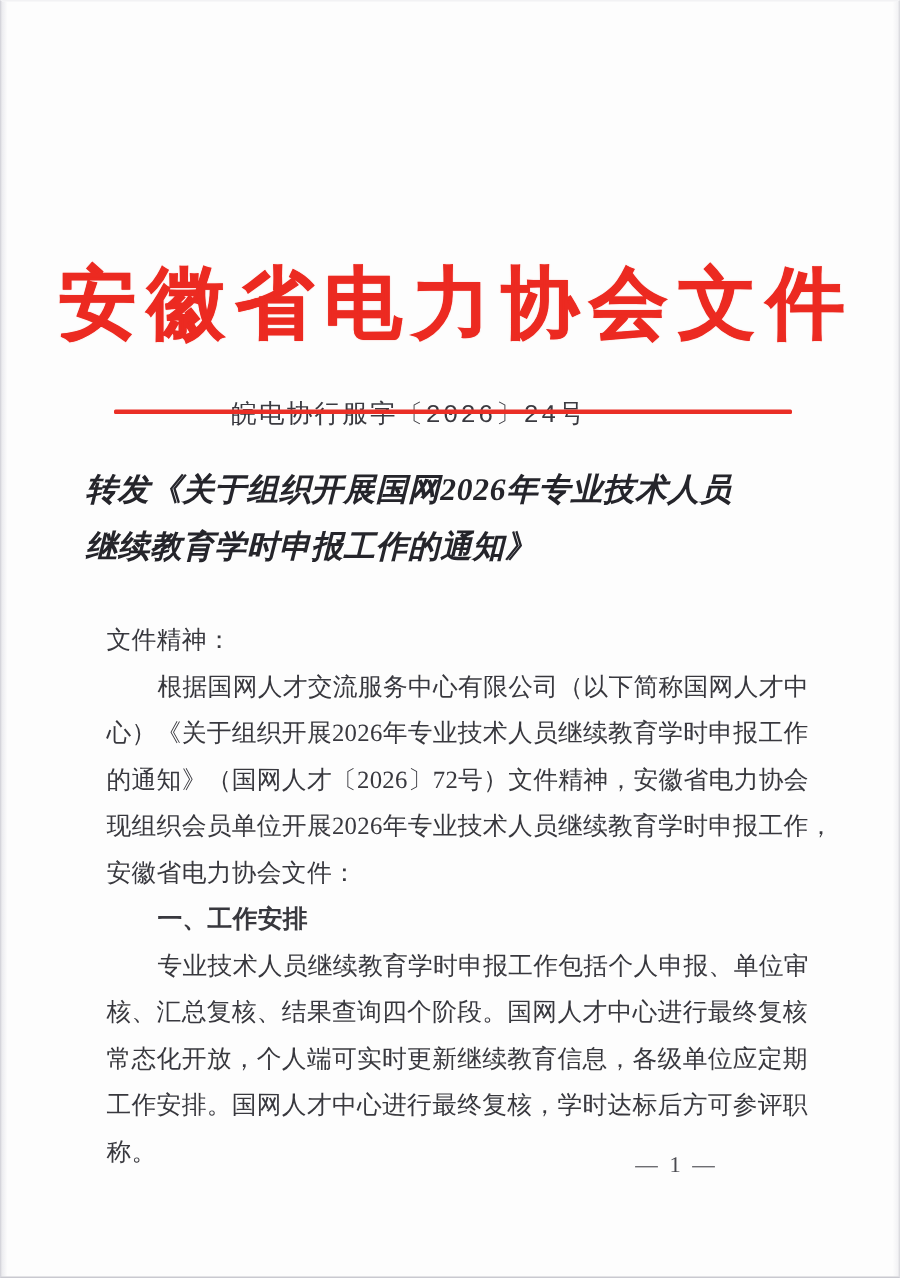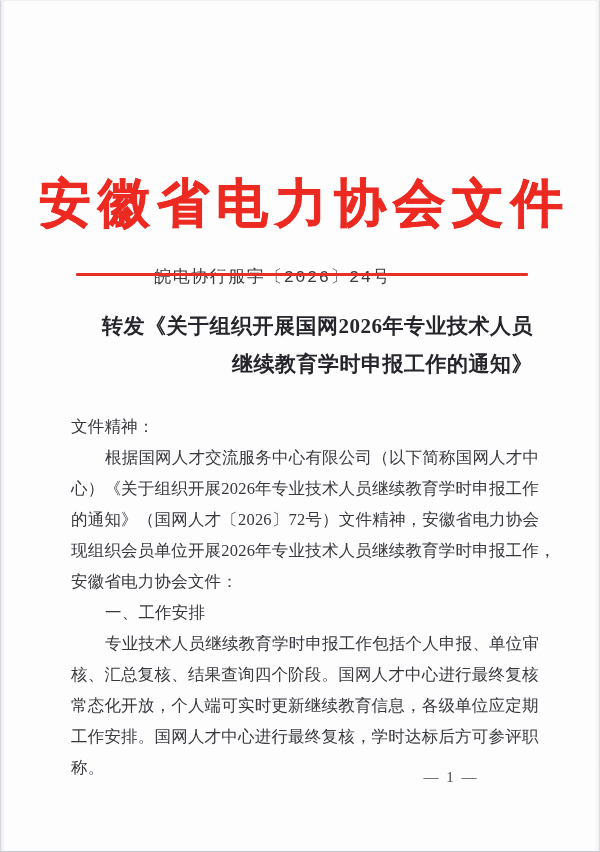--- a/index.html
+++ b/index.html
@@ -78,29 +78,30 @@
     width: 452px;
     height: 3px;
     background: #ea2f26;
     border-radius: 1px;
   }
 
   
   .headline {
     position: absolute;
     top: 306px;
-    left: 68px;
+    left: 56px;
     width: 464px;
-    text-align: right;
+    text-align: left;
     font-family: "Liberation Serif", "DejaVu Serif", serif;
     font-weight: 700;
     font-size: 21px;
     line-height: 38px;
     color: #25252b;
     letter-spacing: 0.5px;
+    font-style: italic;
   }
   .headline .hl-line {
     display: block;
     white-space: nowrap;
   }
 
   
   .body-block {
     position: absolute;
     top: 410px;
@@ -110,21 +111,21 @@
     font-size: 16.5px;
     line-height: 31px;
     color: #38383e;
     letter-spacing: 0.2px;
   }
   .body-line {
     white-space: nowrap;
     height: 31px;
   }
   .body-line.indent-2 { text-indent: 34px; }
-  .body-line.bold { font-weight: 400; }
+  .body-line.bold { font-weight: 700; }
 
   
   .folio {
     position: absolute;
     top: 768px;
     left: 0;
     width: 600px;
     text-align: center;
     font-family: "Liberation Serif", "DejaVu Serif", serif;
     font-size: 15px;

